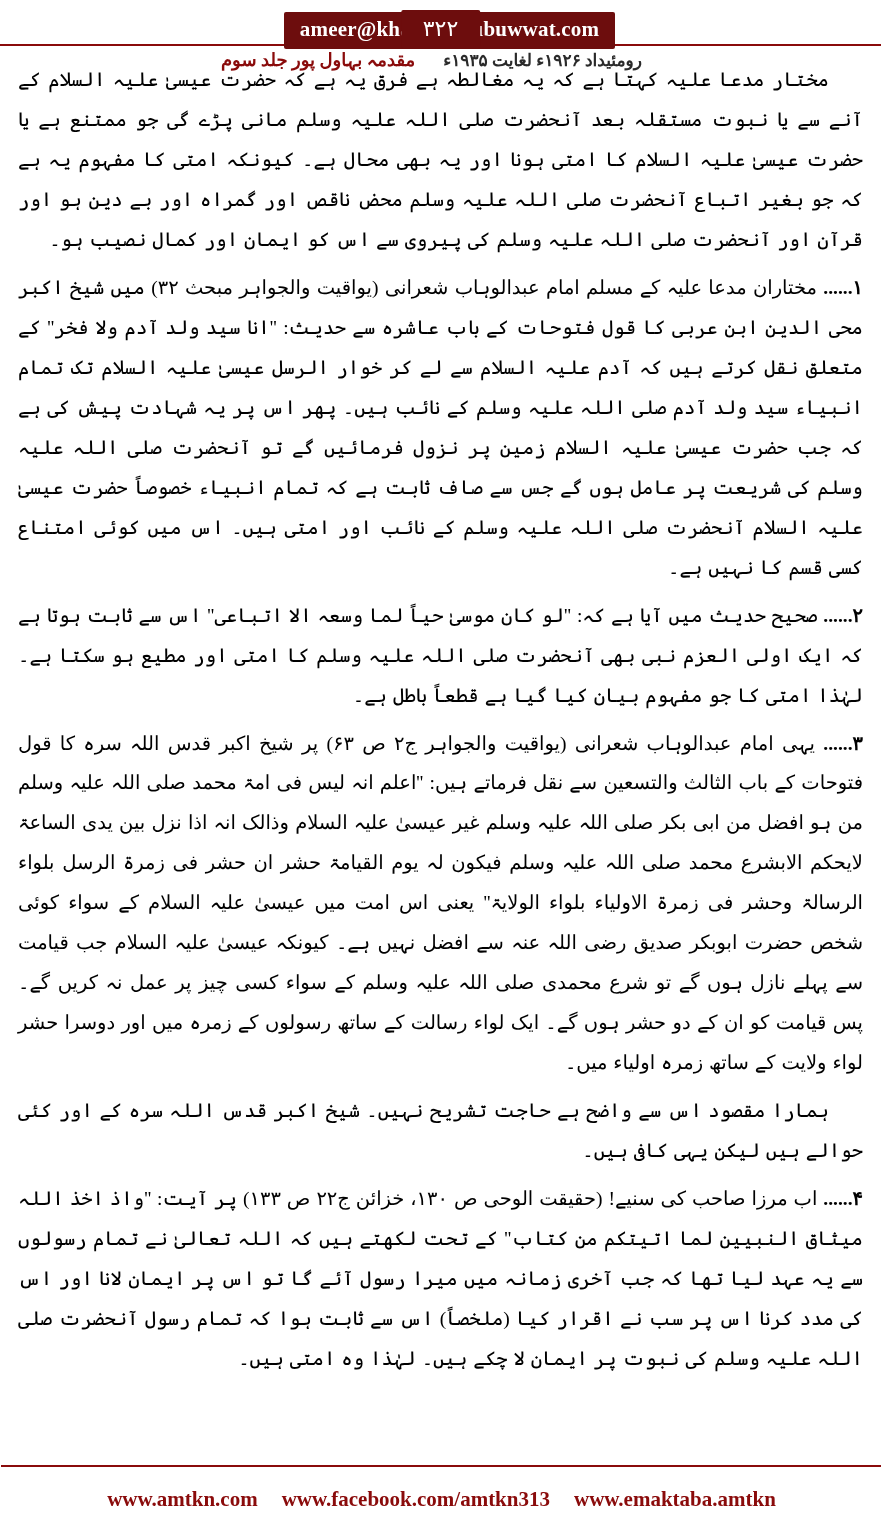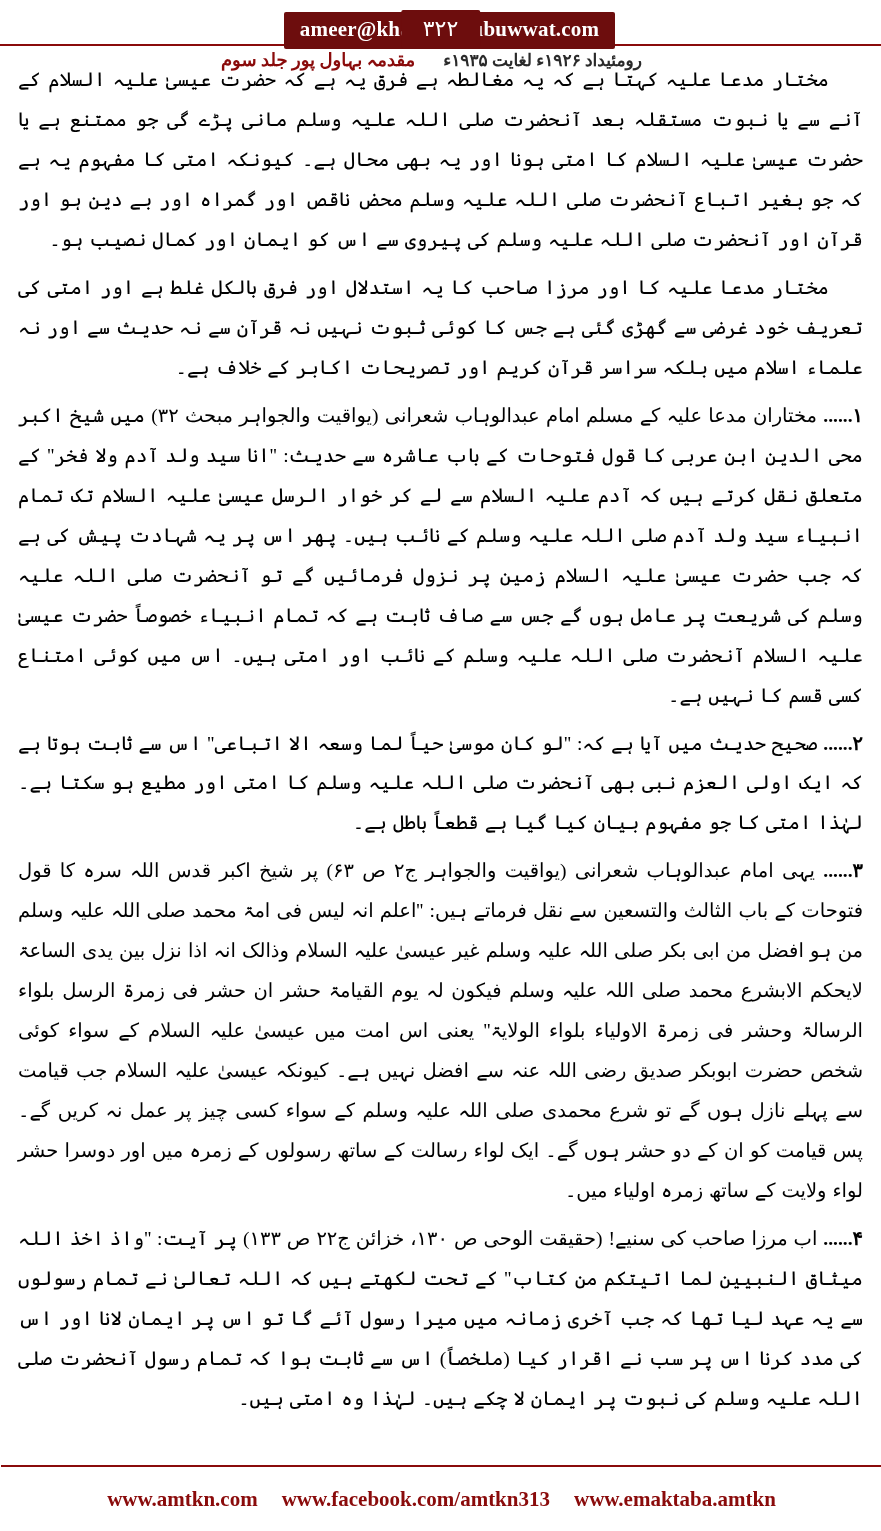--- a/index.html
+++ b/index.html
@@ -152,37 +152,37 @@
     <div class="header-right-group">
       <div class="header-dates">رومئیداد ۱۹۲۶ء لغایت ۱۹۳۵ء</div>
       <div class="header-title">مقدمہ بہاول پور جلد سوم</div>
     </div>
   </div>
 
   <div class="content">
 
     <p class="para indent">مختار مدعا علیہ کہتا ہے کہ یہ مغالطہ ہے فرق یہ ہے کہ حضرت عیسیٰ علیہ السلام کے آنے سے یا نبوت مستقلہ بعد آنحضرت صلی اللہ علیہ وسلم مانی پڑے گی جو ممتنع ہے یا حضرت عیسیٰ علیہ السلام کا امتی ہونا اور یہ بھی محال ہے۔ کیونکہ امتی کا مفہوم یہ ہے کہ جو بغیر اتباع آنحضرت صلی اللہ علیہ وسلم محض ناقص اور گمراہ اور بے دین ہو اور قرآن اور آنحضرت صلی اللہ علیہ وسلم کی پیروی سے اس کو ایمان اور کمال نصیب ہو۔</p>
 
-    <p class="para indent">مختار مدعا علیہ کا اور مرزا صاحب کا یہ استدلال اور فرق بالکل غلط ہے اور امتی کی تعریف خود غرضی سے گھڑی گئی ہے جس کا کوئی ثبوت نہیں نہ قرآن سے نہ حدیث سے اور نہ علماء اسلام میں بلکہ سراسر قرآن کریم اور تصریحات اکابر کے خلاف ہے۔</p>
 
     <p class="para">
       <span class="num">۱......</span>
       <span>مختاران مدعا علیہ کے مسلم امام عبدالوہاب شعرانی (یواقیت والجواہر مبحث ۳۲) میں شیخ اکبر محی الدین ابن عربی کا قول فتوحات کے باب عاشرہ سے حدیث: ''انا سید ولد آدم ولا فخر'' کے متعلق نقل کرتے ہیں کہ آدم علیہ السلام سے لے کر خوار الرسل عیسیٰ علیہ السلام تک تمام انبیاء سید ولد آدم صلی اللہ علیہ وسلم کے نائب ہیں۔ پھر اس پر یہ شہادت پیش کی ہے کہ جب حضرت عیسیٰ علیہ السلام زمین پر نزول فرمائیں گے تو آنحضرت صلی اللہ علیہ وسلم کی شریعت پر عامل ہوں گے جس سے صاف ثابت ہے کہ تمام انبیاء خصوصاً حضرت عیسیٰ علیہ السلام آنحضرت صلی اللہ علیہ وسلم کے نائب اور امتی ہیں۔ اس میں کوئی امتناع کسی قسم کا نہیں ہے۔</span>
     </p>
 
     <p class="para">
       <span class="num">۲......</span>
       <span>صحیح حدیث میں آیا ہے کہ: ''لو کان موسیٰ حیاً لما وسعہ الا اتباعی'' اس سے ثابت ہوتا ہے کہ ایک اولی العزم نبی بھی آنحضرت صلی اللہ علیہ وسلم کا امتی اور مطیع ہو سکتا ہے۔ لہٰذا امتی کا جو مفہوم بیان کیا گیا ہے قطعاً باطل ہے۔</span>
     </p>
 
     <p class="para">
       <span class="num">۳......</span>
       <span>یہی امام عبدالوہاب شعرانی (یواقیت والجواہر ج۲ ص ۶۳) پر شیخ اکبر قدس اللہ سرہ کا قول فتوحات کے باب الثالث والتسعین سے نقل فرماتے ہیں: ''اعلم انہ لیس فی امۃ محمد صلی اللہ علیہ وسلم من ہو افضل من ابی بکر صلی اللہ علیہ وسلم غیر عیسیٰ علیہ السلام وذالک انہ اذا نزل بین یدی الساعۃ لایحکم الابشرع محمد صلی اللہ علیہ وسلم فیکون لہ یوم القیامۃ حشر ان حشر فی زمرۃ الرسل بلواء الرسالۃ وحشر فی زمرۃ الاولیاء بلواء الولایۃ'' یعنی اس امت میں عیسیٰ علیہ السلام کے سواء کوئی شخص حضرت ابوبکر صدیق رضی اللہ عنہ سے افضل نہیں ہے۔ کیونکہ عیسیٰ علیہ السلام جب قیامت سے پہلے نازل ہوں گے تو شرع محمدی صلی اللہ علیہ وسلم کے سواء کسی چیز پر عمل نہ کریں گے۔ پس قیامت کو ان کے دو حشر ہوں گے۔ ایک لواء رسالت کے ساتھ رسولوں کے زمرہ میں اور دوسرا حشر لواء ولایت کے ساتھ زمرہ اولیاء میں۔</span>
     </p>
 
+    <p class="para indent">ہمارا مقصود اس سے واضح ہے حاجت تشریح نہیں۔ شیخ اکبر قدس اللہ سرہ کے اور کئی حوالے ہیں لیکن یہی کافی ہیں۔</p>
 
     <p class="para">
       <span class="num">۴......</span>
       <span>اب مرزا صاحب کی سنیے! (حقیقت الوحی ص ۱۳۰، خزائن ج۲۲ ص ۱۳۳) پر آیت: ''واذ اخذ اللہ میثاق النبیین لما اتیتکم من کتاب'' کے تحت لکھتے ہیں کہ اللہ تعالیٰ نے تمام رسولوں سے یہ عہد لیا تھا کہ جب آخری زمانہ میں میرا رسول آئے گا تو اس پر ایمان لانا اور اس کی مدد کرنا اس پر سب نے اقرار کیا (ملخصاً) اس سے ثابت ہوا کہ تمام رسول آنحضرت صلی اللہ علیہ وسلم کی نبوت پر ایمان لا چکے ہیں۔ لہٰذا وہ امتی ہیں۔</span>
     </p>
 
   </div>
 
   <div class="footer">
     <span class="link">www.amtkn.com</span>

